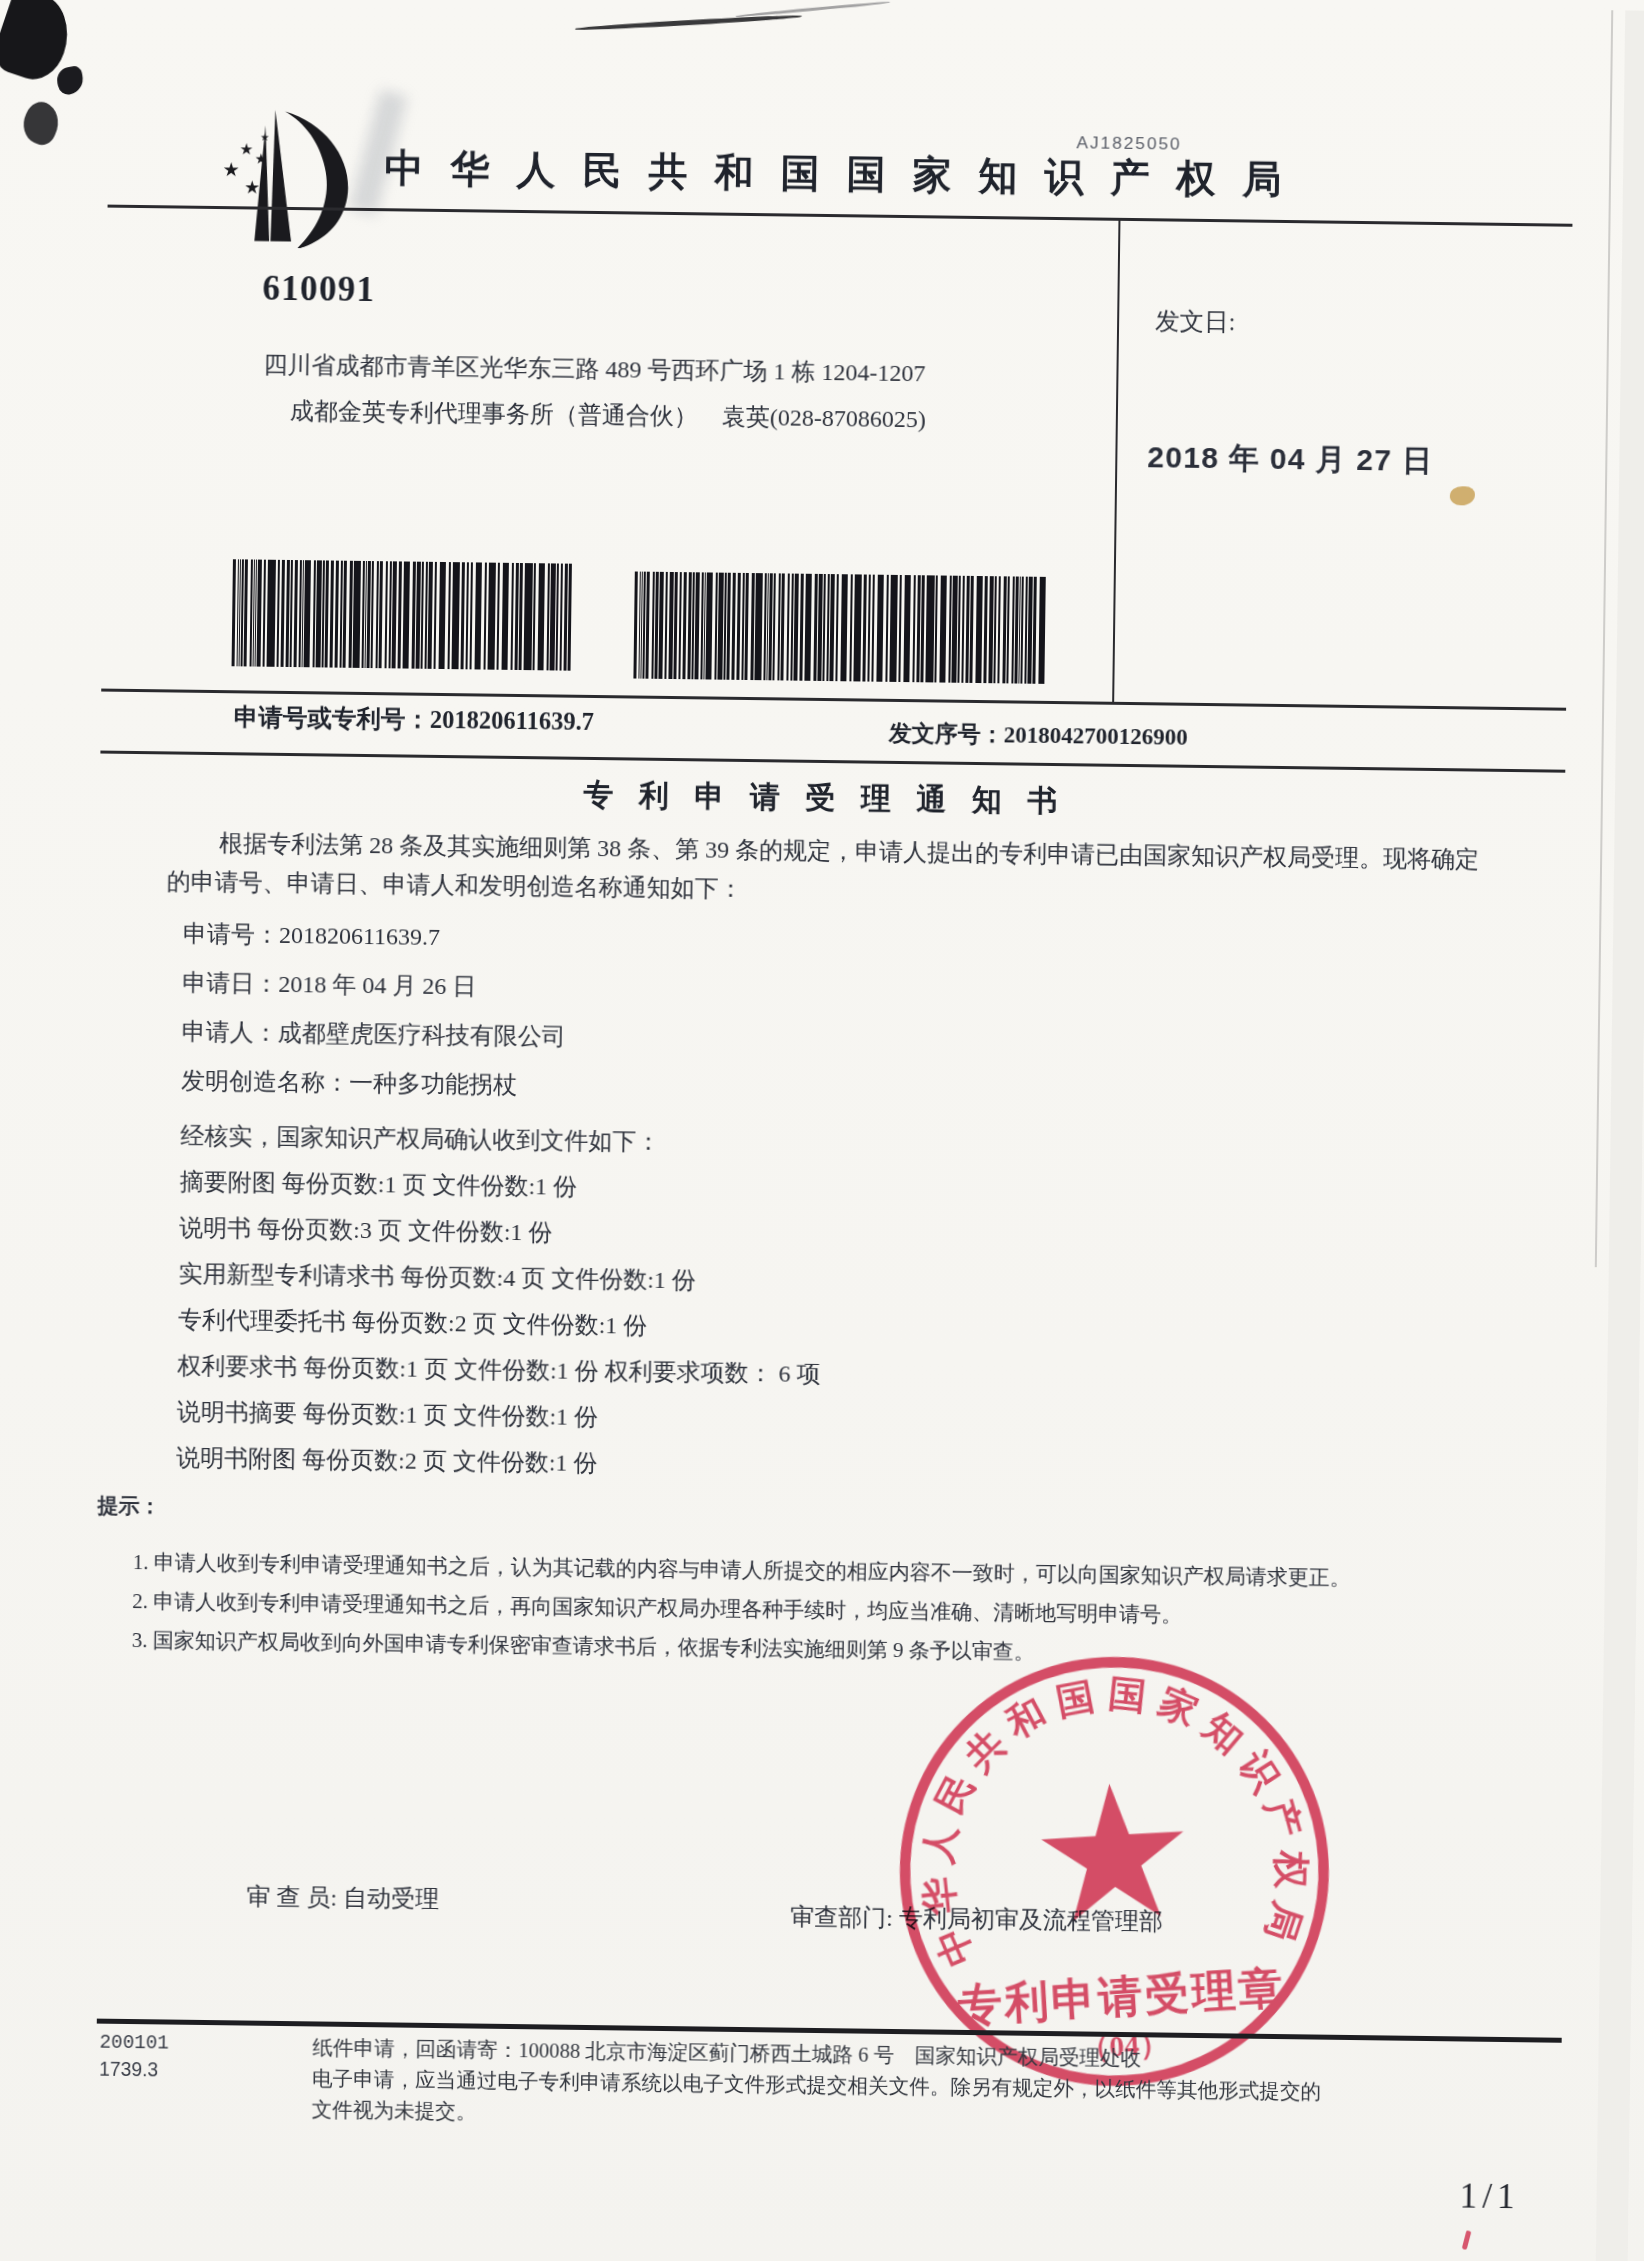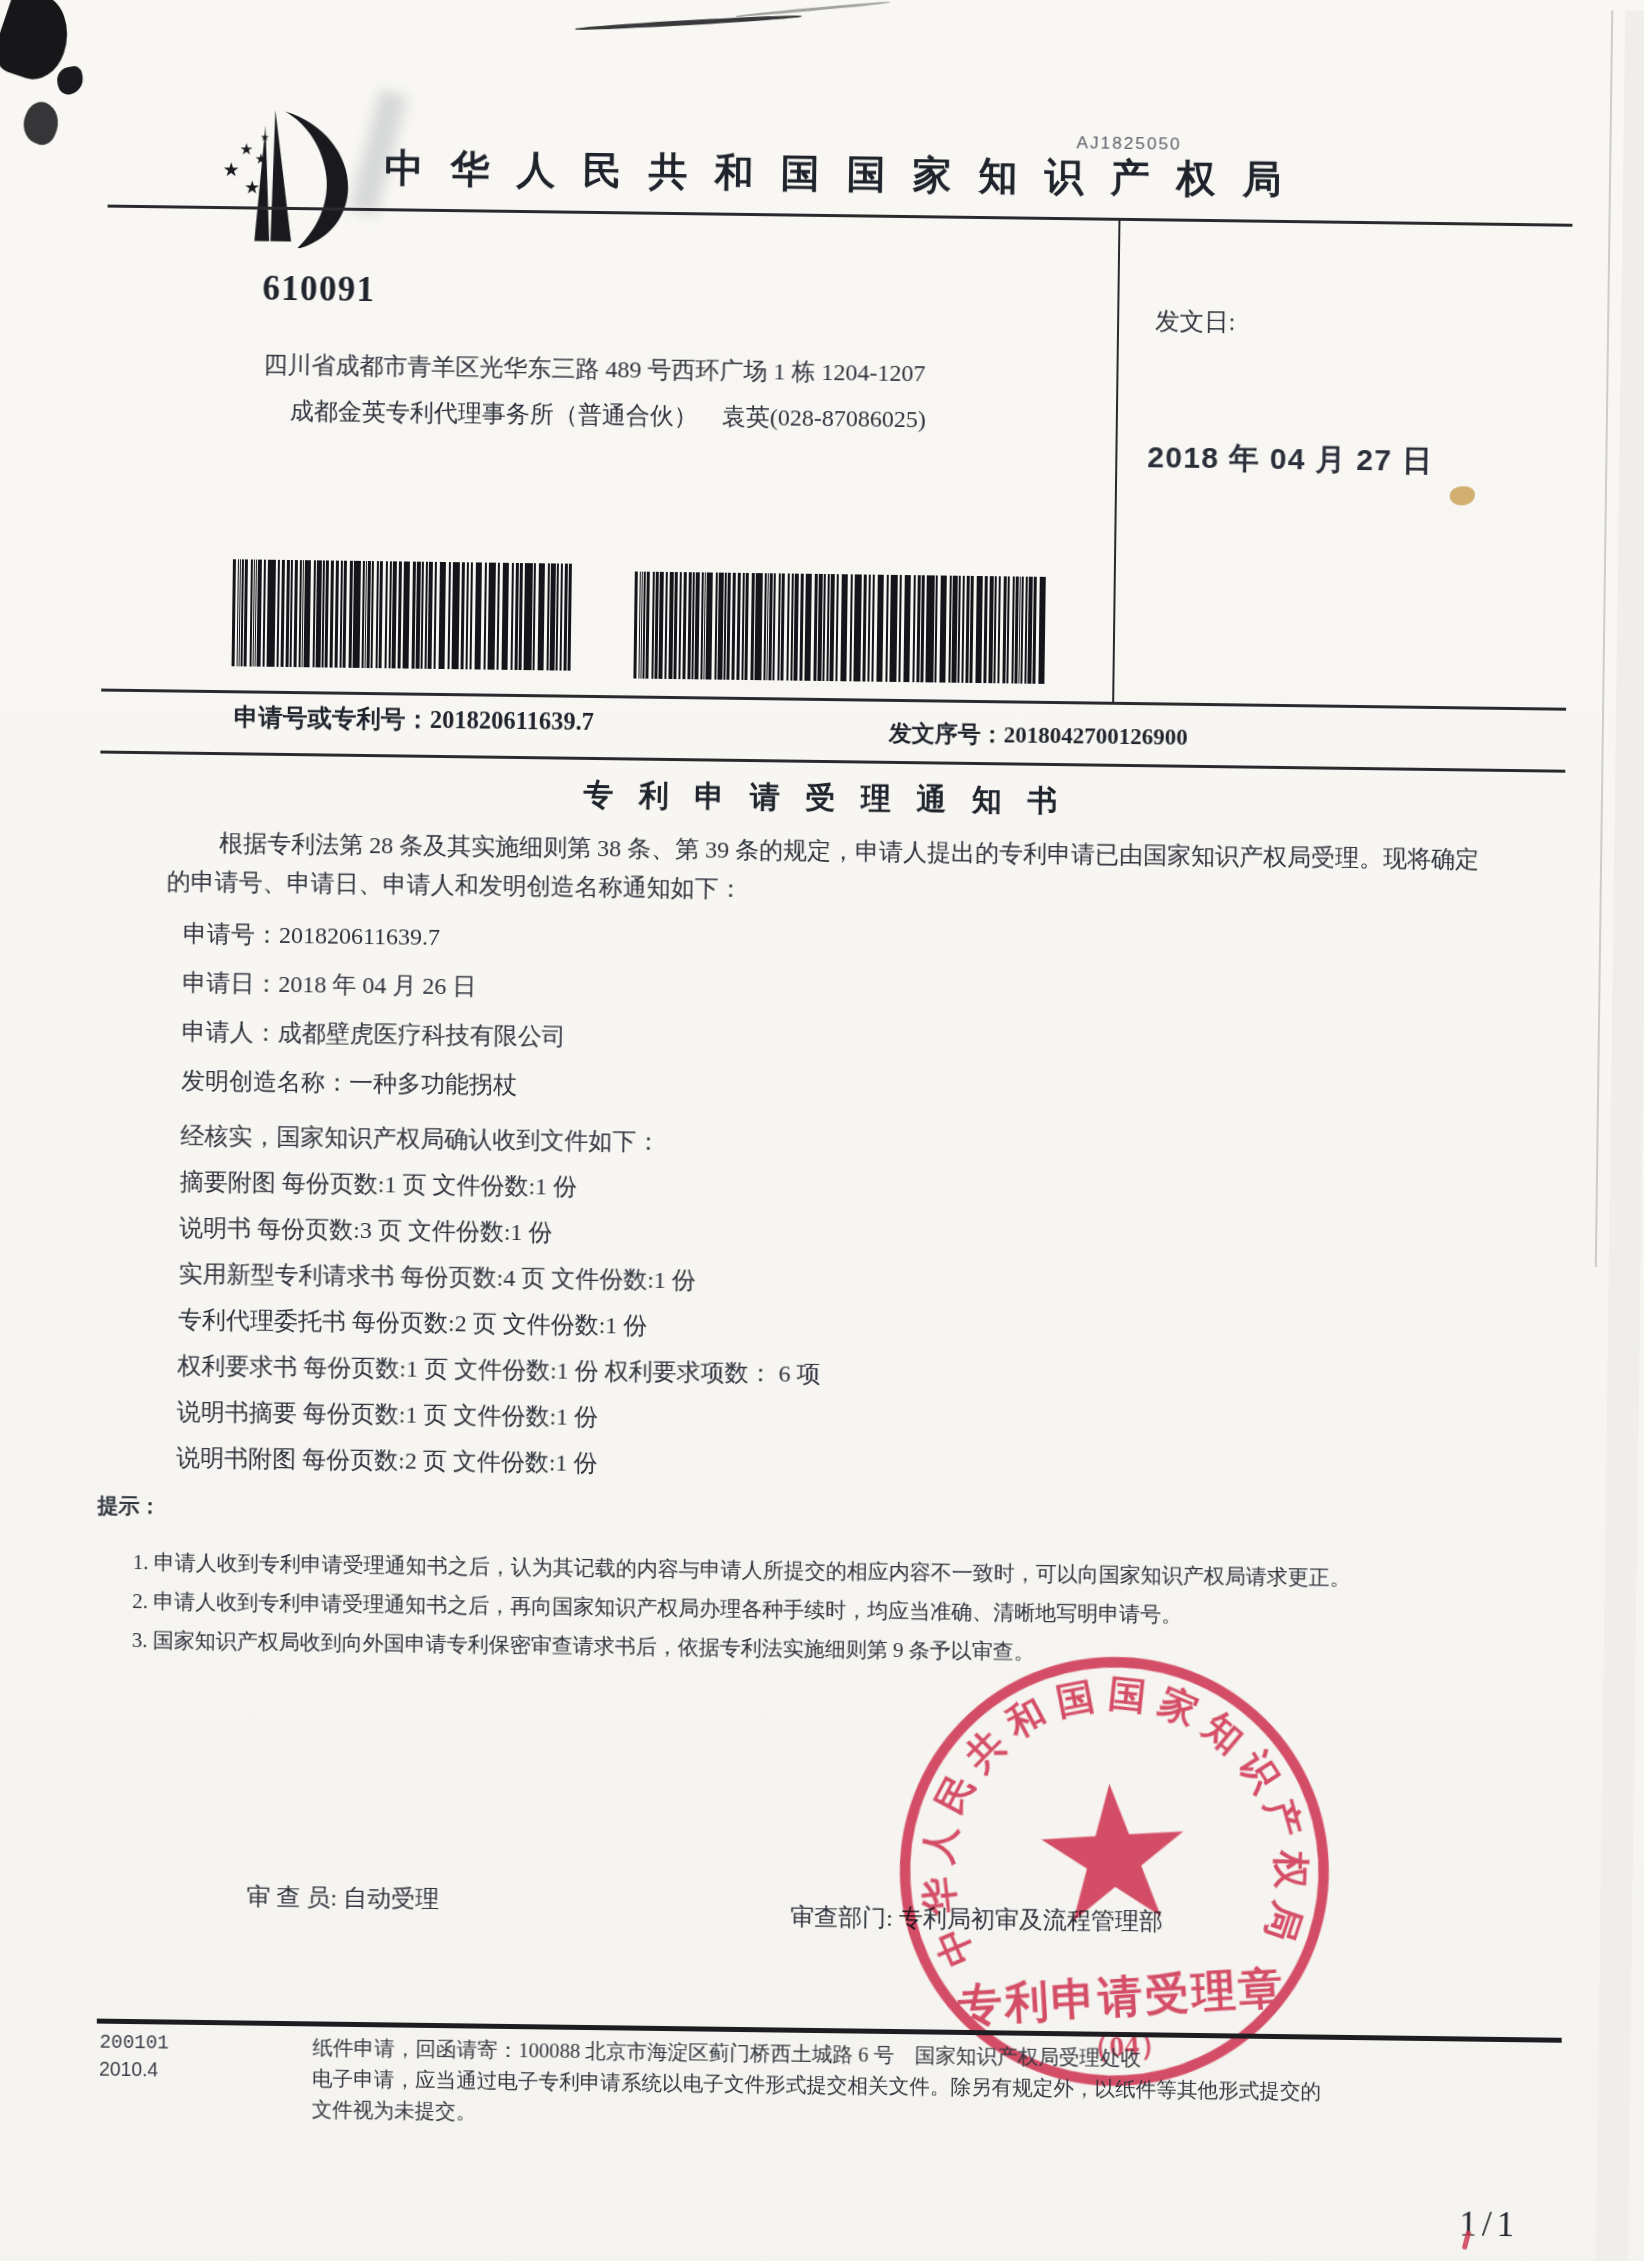--- a/index.html
+++ b/index.html
@@ -61,21 +61,21 @@
   .examiner{left:258px;top:1888px;font-size:24px;}
   .department{left:802px;top:1901px;font-size:24px;}
   .seal-wrap{left:898px;top:1640px;width:455px;height:455px;
     opacity:.9;mix-blend-mode:multiply;transform:rotate(-4deg);}
   
   .form-code{left:113px;top:2041px;font-size:19.3px;font-family:Liberation Mono, monospace;color:#3a3e48;}
   .form-date{left:113px;top:2068px;font-size:19.3px;font-family:"Liberation Sans",sans-serif;color:#3a3e48;}
   .foot-line1{left:326px;top:2040px;font-size:20.6px;width:1244px;color:#33373f;}
   .foot-line2{left:326px;top:2071px;font-size:20.6px;width:1244px;color:#33373f;}
   .foot-line3{left:326px;top:2102px;font-size:20.6px;width:1244px;color:#33373f;}
-  .page-num{left:1475px;top:2168px;font-size:35px;letter-spacing:5.2px;color:#23262e;margin-top:28px;}
+  .page-num{left:1475px;top:2168px;font-size:35px;letter-spacing:5.2px;color:#23262e;}
   .page-num-tick{left:1480px;top:2222px;width:4.5px;height:19.3px;background:var(--seal);
     transform:rotate(14deg);border-radius:1.9px;opacity:.85;}
   
   .art{position:absolute;pointer-events:none;}
   .blob1{left:-11.6px;top:3.9px;width:67px;height:85px;background:#17171a;border-radius:7.7px 58% 42% 30%;transform:rotate(18deg);}
   .blob2{left:45px;top:77px;width:26px;height:27px;background:#1b1b1f;border-radius:50% 30% 60% 40%;transform:rotate(-12deg);}
   .blob3{left:11.6px;top:113px;width:35px;height:41px;background:#202024;border-radius:40% 60% 35% 55%;transform:rotate(24deg);opacity:.9;}
   .streak1{left:562px;top:22px;width:227px;height:4.5px;background:#17171a;border-radius:50%;transform:rotate(-4deg);opacity:.85;}
   .streak2{left:722px;top:7.7px;width:155px;height:2.6px;background:#3a3a40;border-radius:50%;transform:rotate(-6deg);opacity:.45;}
   .smudge1{left:353px;top:97px;width:28px;height:123px;background:#9aa0aa;filter:blur(6.4px);opacity:.35;transform:rotate(14deg);}
@@ -166,21 +166,21 @@
       <polygon points="350,215 375.9,294.4 459.4,294.5 391.8,343.6 417.6,423 350,374 282.4,423 308.2,343.6 240.6,294.5 324.1,294.4" fill="#d13a56"></polygon>
       <text font-size="58" font-weight="bold" fill="#d13a56" letter-spacing="17" font-family="Liberation Serif, DejaVu Serif, serif">
         <textPath href="#sealArc" xlink:href="#sealArc" startOffset="6">中华人民共和国国家知识产权局</textPath>
       </text>
       <text x="350" y="566" text-anchor="middle" font-size="68" font-weight="bold" fill="#d13a56" letter-spacing="4" font-family="Liberation Serif, DejaVu Serif, serif">专利申请受理章</text>
       <text x="350" y="634" text-anchor="middle" font-size="46" font-weight="bold" fill="#d13a56" font-family="Liberation Serif, DejaVu Serif, serif">（04）</text>
     </svg>
 
     <div class="rule" style="left:110px;top:2028px;width:1465px;height:4.5px;background:#1d1d21"></div>
     <div class="abs form-code">200101</div>
-    <div class="abs form-date">2010.4</div>
+    <div class="abs form-date">1739.3</div>
     <div class="abs foot-line1">纸件申请，回函请寄：100088 北京市海淀区蓟门桥西土城路 6 号　国家知识产权局受理处收</div>
     <div class="abs foot-line2">电子申请，应当通过电子专利申请系统以电子文件形式提交相关文件。除另有规定外，以纸件等其他形式提交的</div>
     <div class="abs foot-line3">文件视为未提交。</div>
     <div class="abs page-num">1/1</div>
     <div class="abs page-num-tick"></div>
 
   </div>
 </div>
 
 

